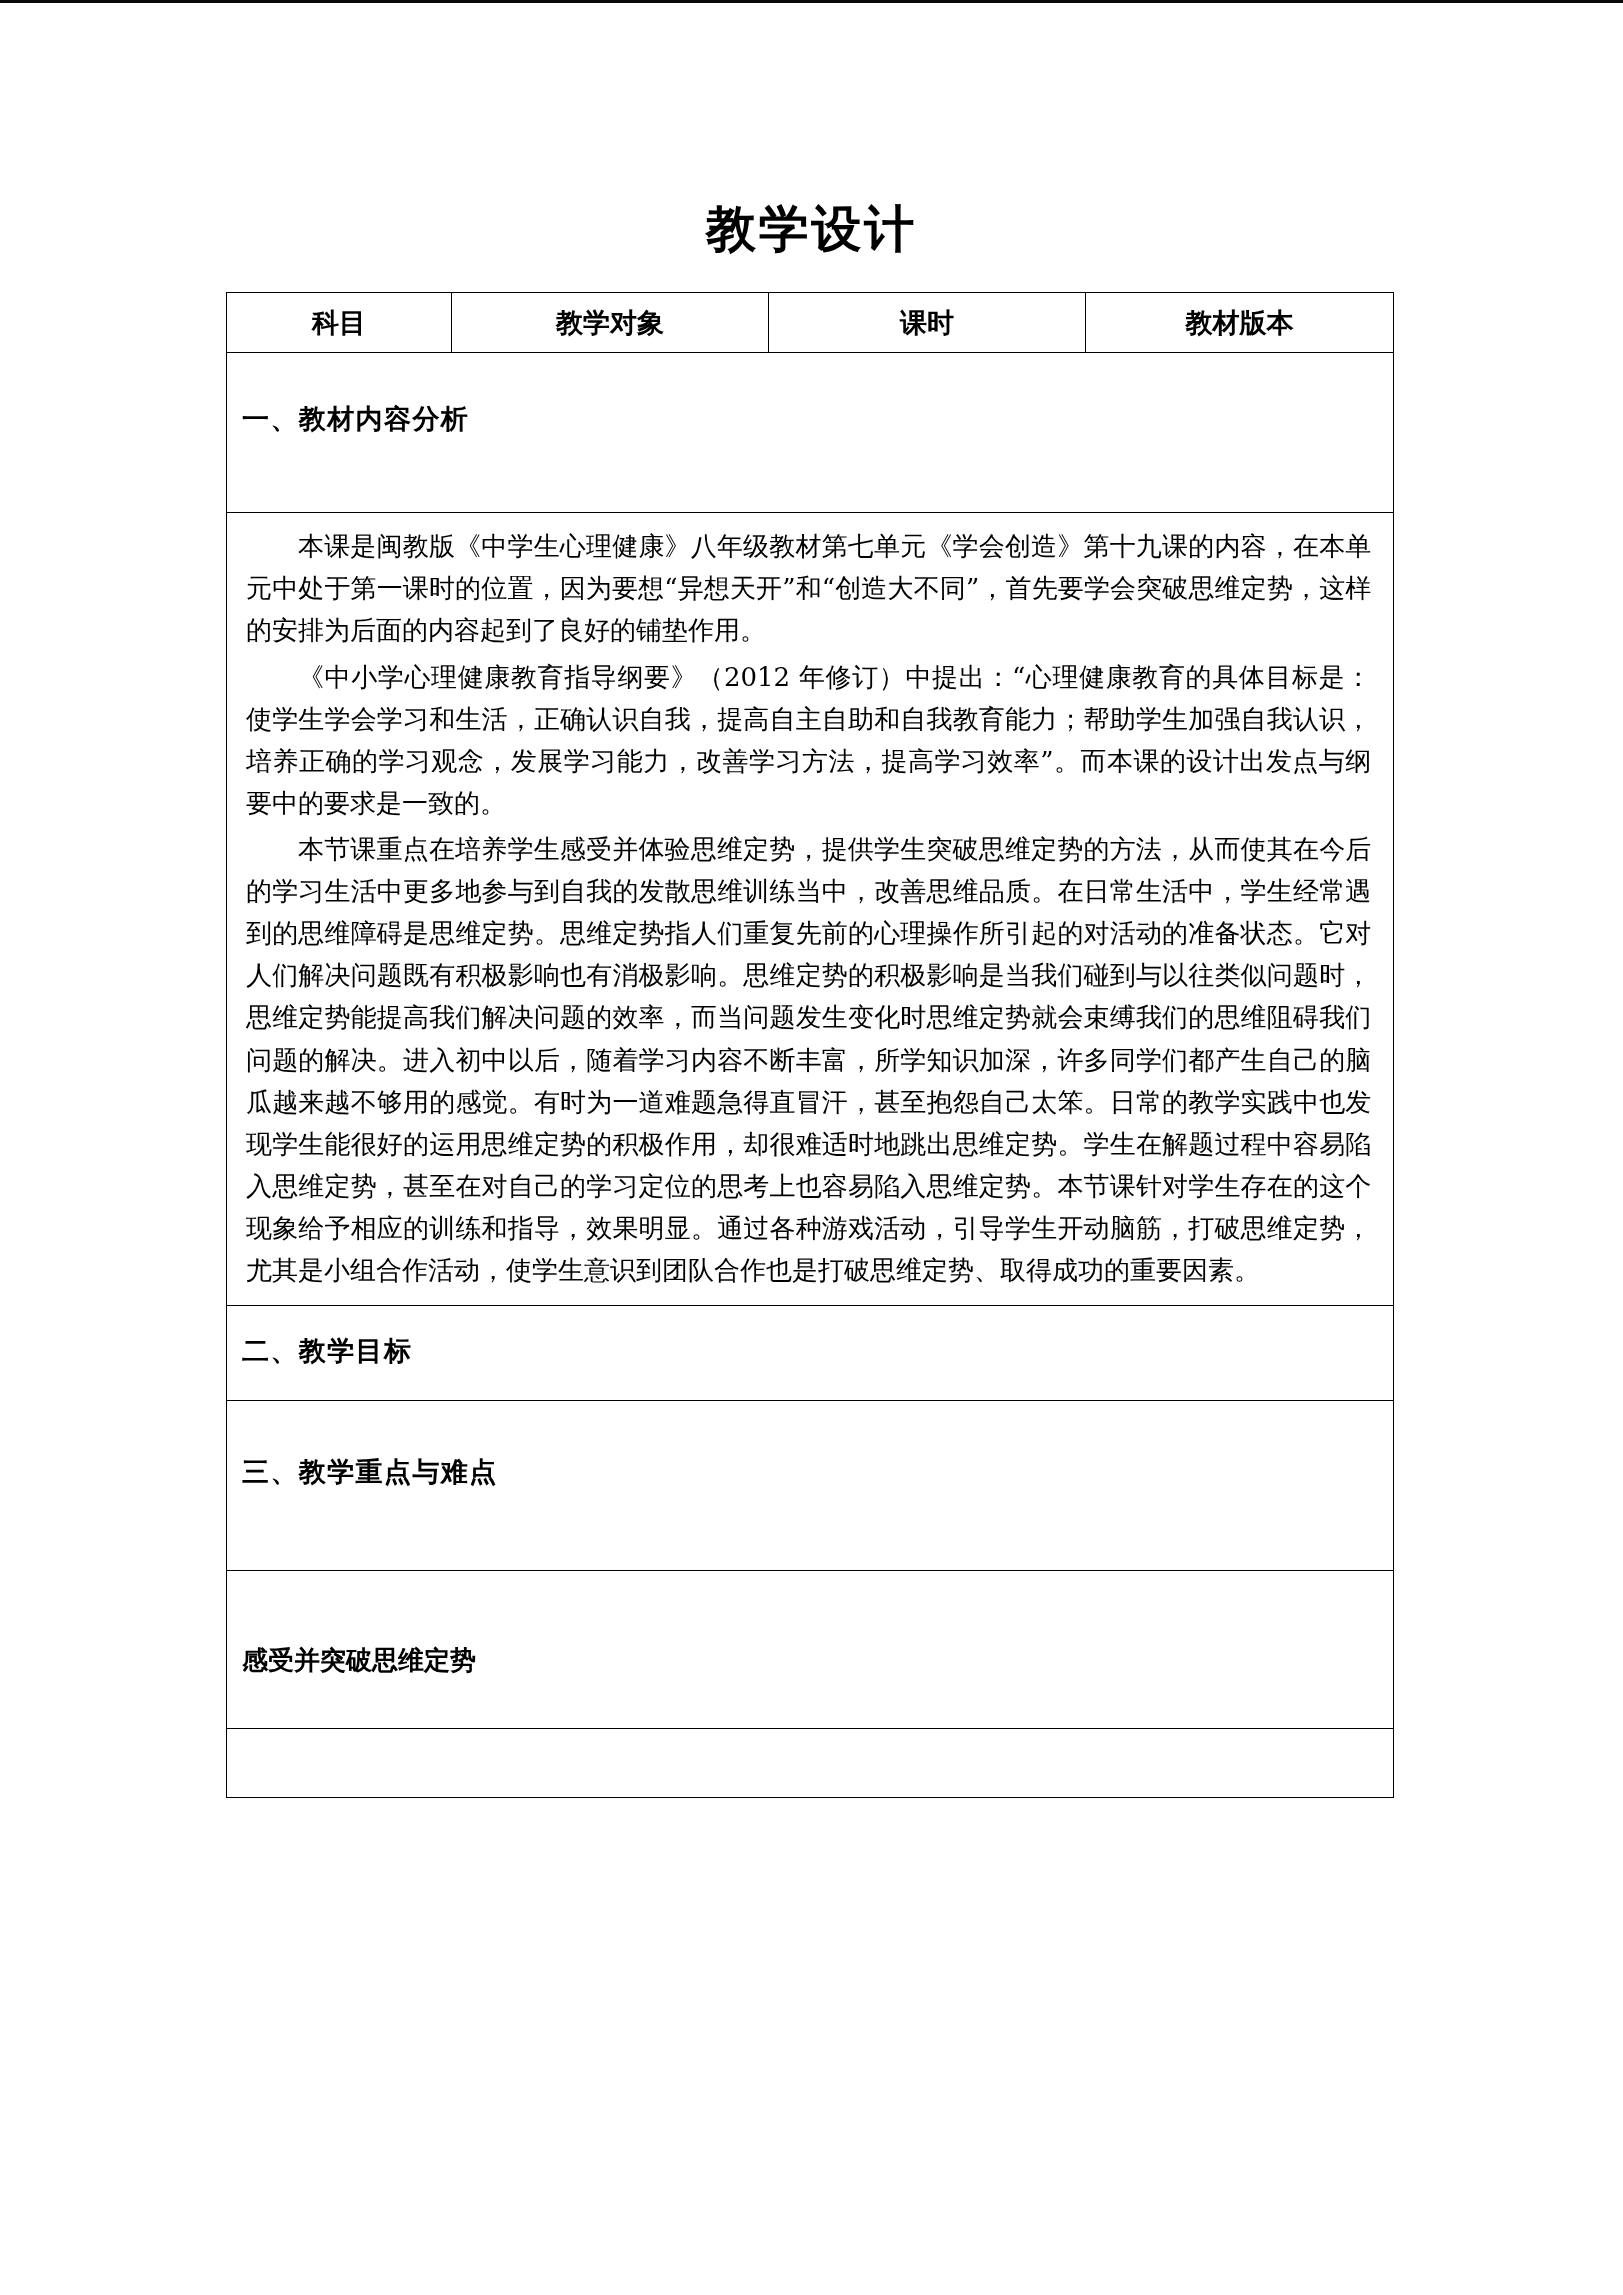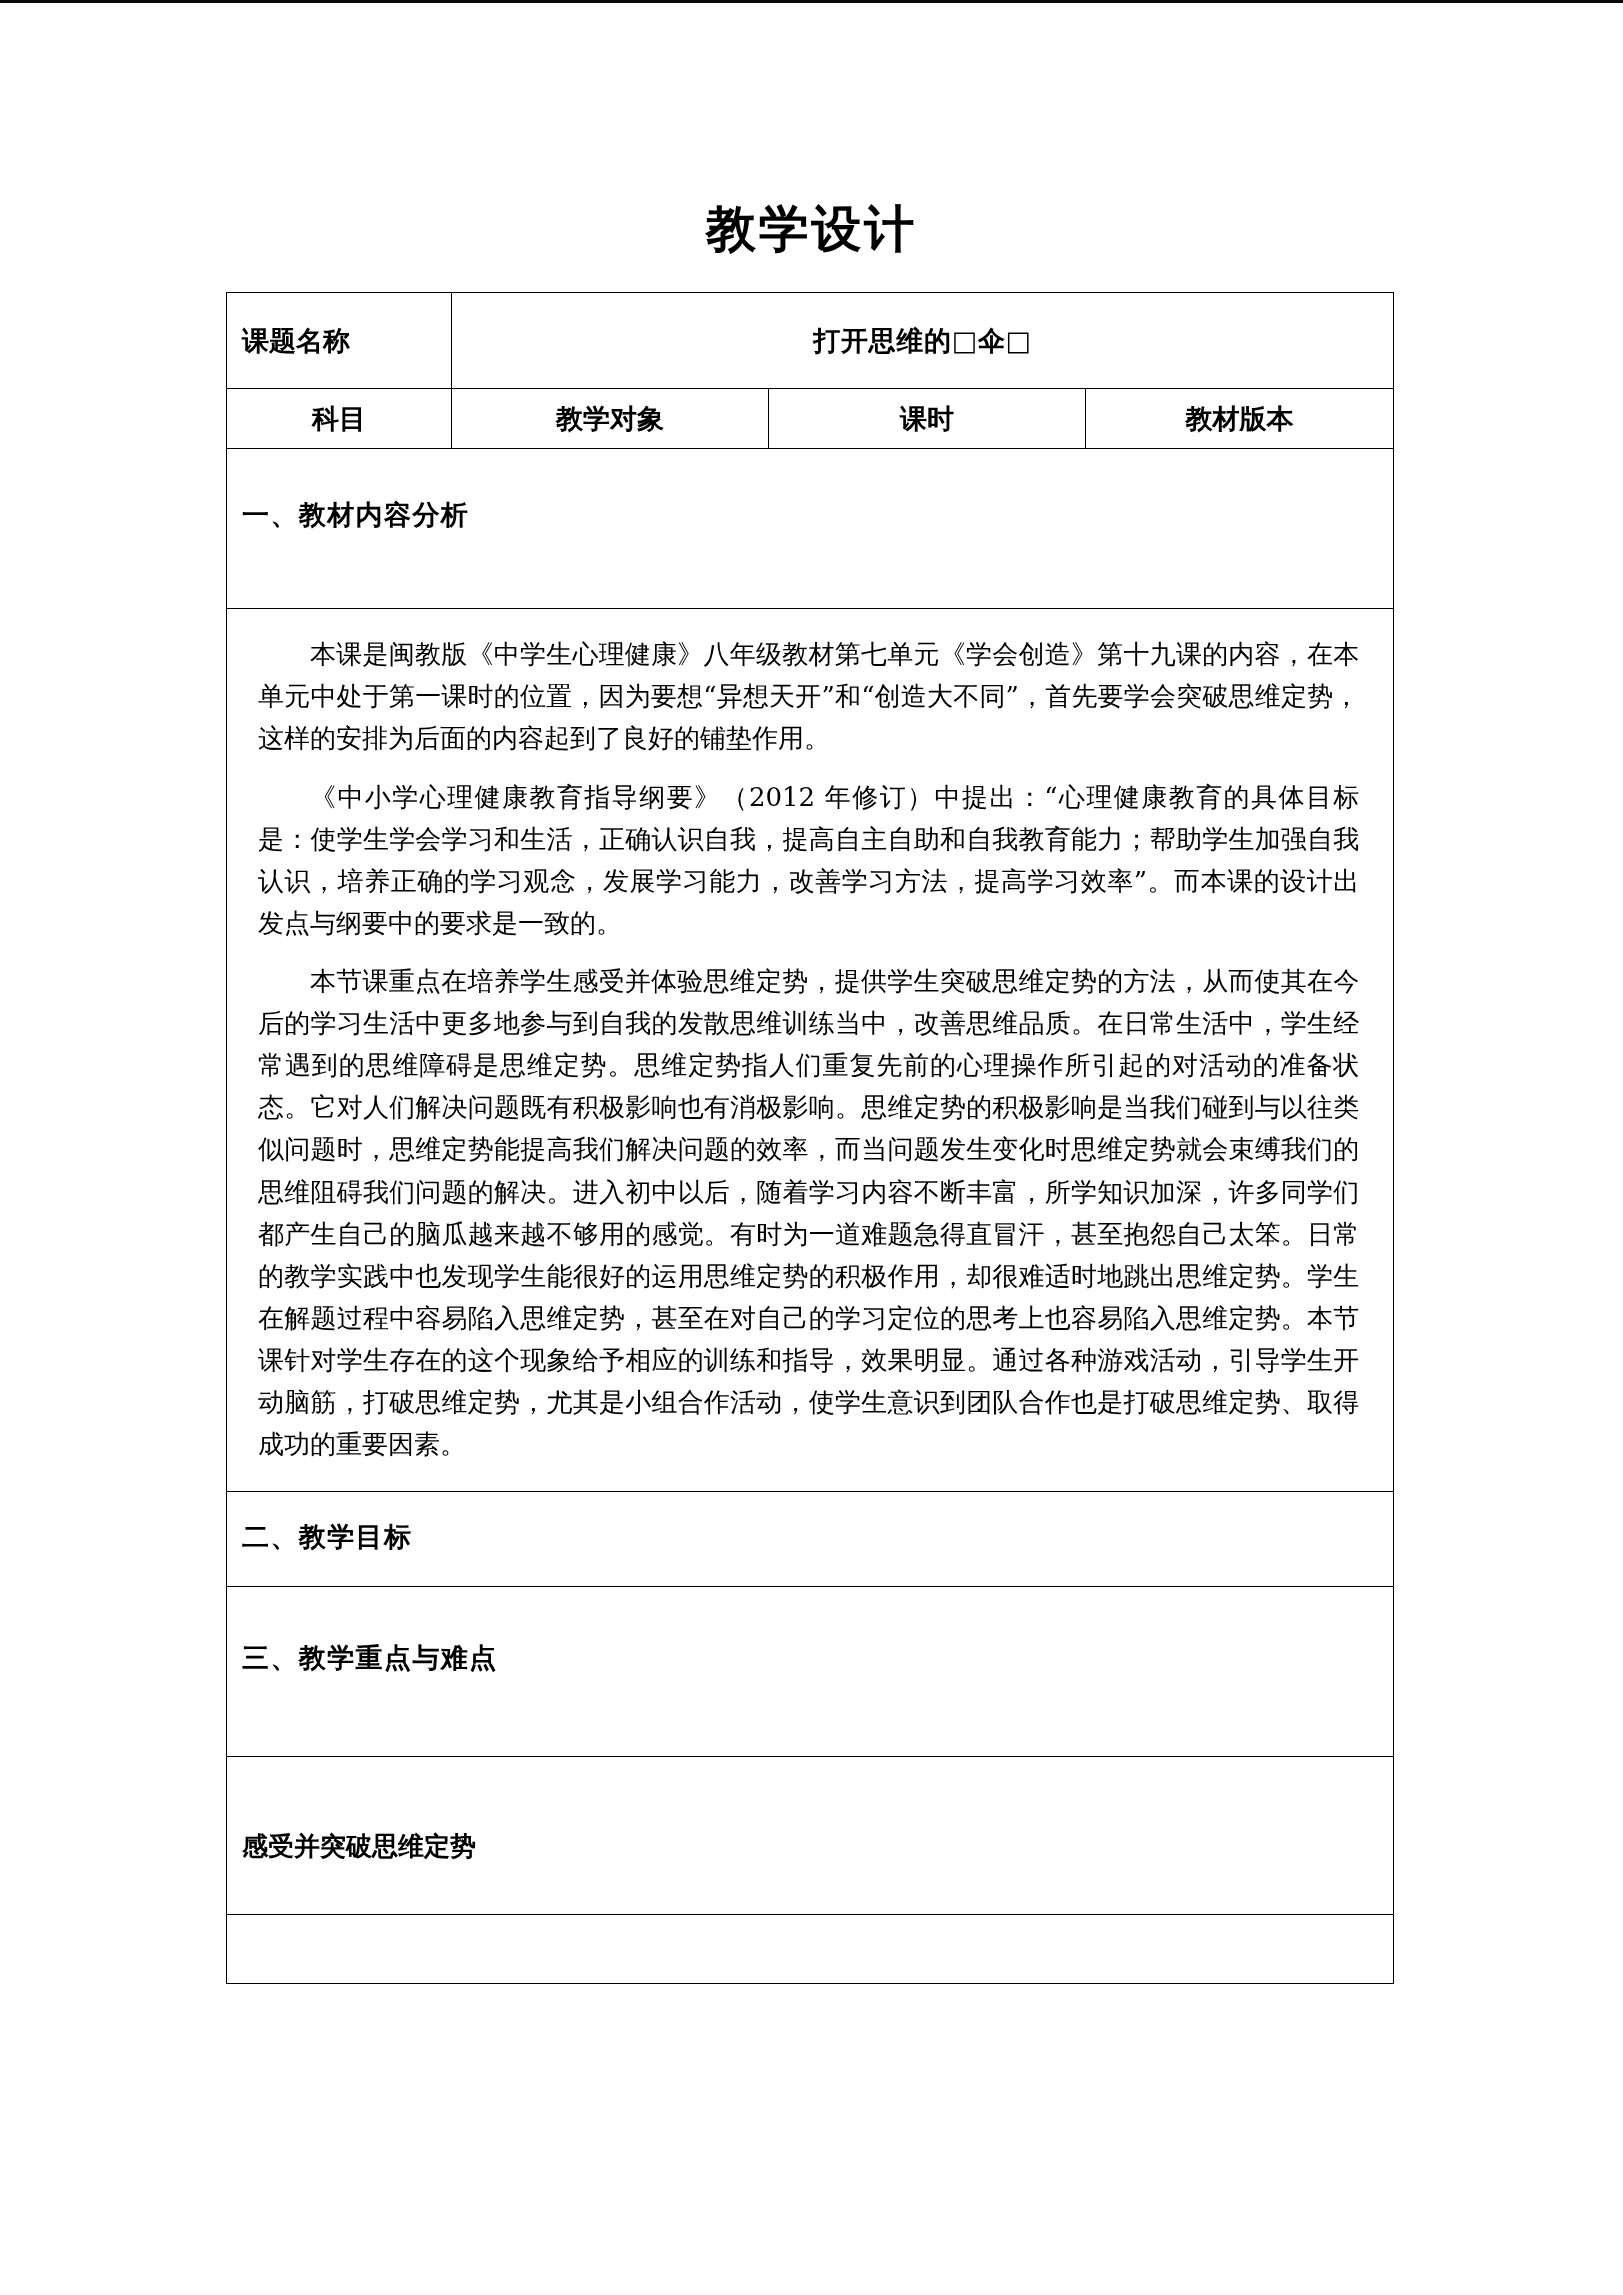--- a/index.html
+++ b/index.html
@@ -112,21 +112,21 @@
   }
   .sec-head.tall2 {
     padding: 53px 0 80px 15px;
   }
 
   
   .sec-body {
     padding: 8.2px 17.7px 9.5px 15px;
   }
   .sec-body p {
-    margin: 16px;
+    margin: 4px;
     font-size: 26px;
     line-height: 1.62;
     text-align: justify;
     text-justify: inter-ideograph;
     text-indent: 2em;
   }
 
   
   .goal-body {
     padding: 9.5px 17.7px 27px 15px;
@@ -161,28 +161,20 @@
 
   <table class="lesson-table">
     <colgroup>
       <col class="col-a">
         <col class="col-b">
         <col class="col-c">
         <col class="col-d">
     </colgroup>
     <tbody>
 
-      <tr>
-        <td>
-          <div class="r-title-label">课题名称</div>
-        </td>
-        <td colspan="3">
-          <div class="r-title-value">打开思维的□伞□</div>
-        </td>
-      </tr>
 
       <tr>
         <td>
           <div class="r-head">科目</div>
         </td>
         <td>
           <div class="r-head">教学对象</div>
         </td>
         <td>
           <div class="r-head">课时</div>

